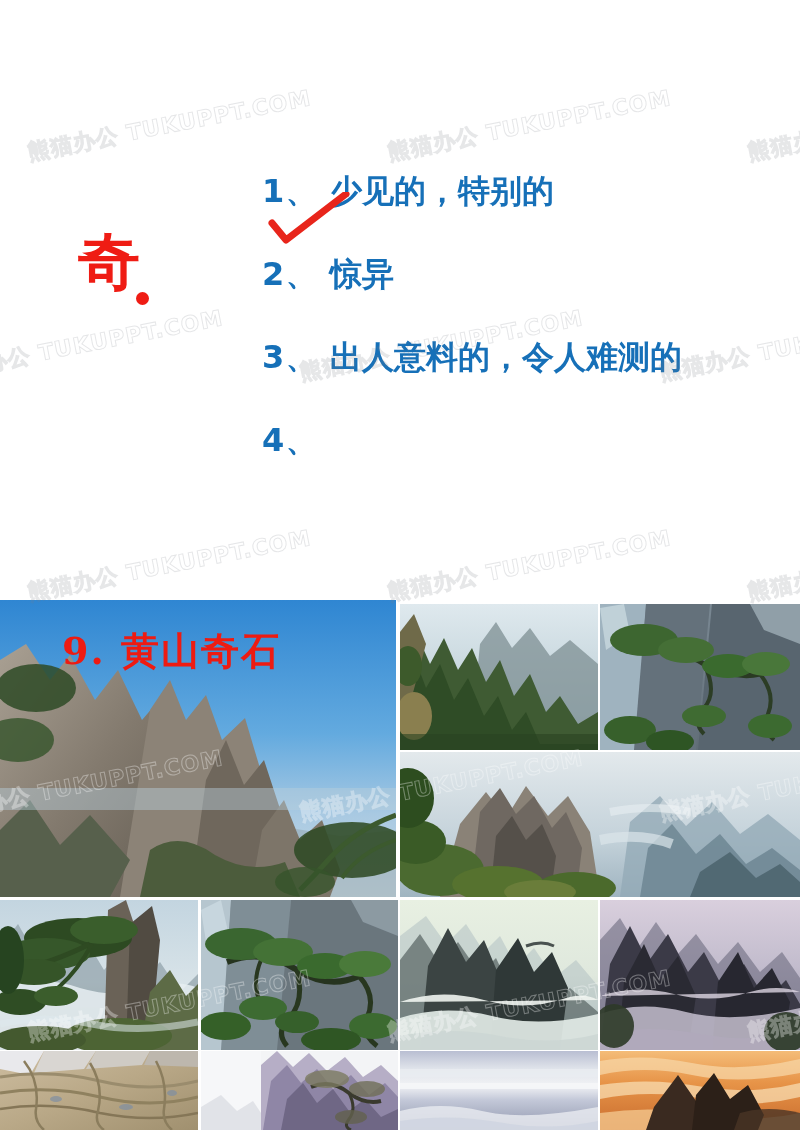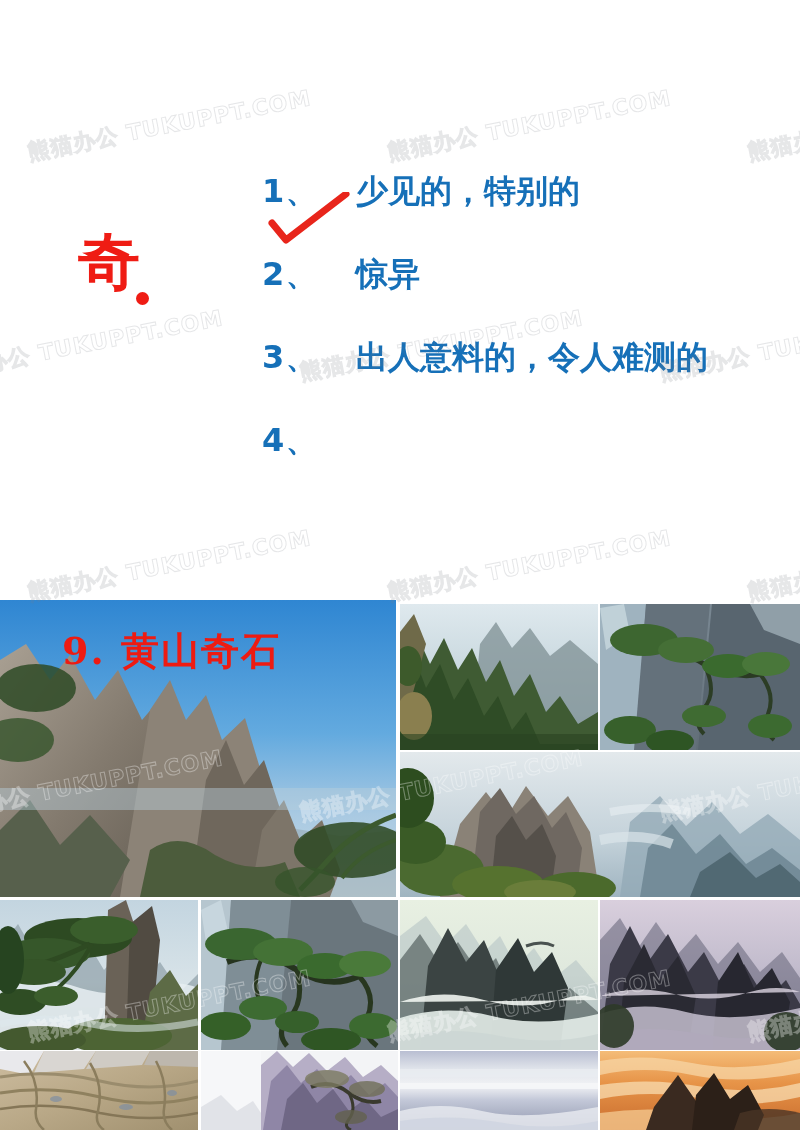--- a/index.html
+++ b/index.html
@@ -91,21 +91,20 @@
     width: 24px;
     flex: 0 0 auto;
   }
   .meaning-sep {
     flex: 0 0 auto;
     width: 44px;
     font-size: 30px;
   }
   .meaning-text {
     flex: 0 0 auto;
-    margin-left: 26px;
   }
 
   .check-mark {
     position: absolute;
     left: 268px;
     top: 192px;
     width: 82px;
     height: 56px;
     z-index: 20;
     pointer-events: none;

